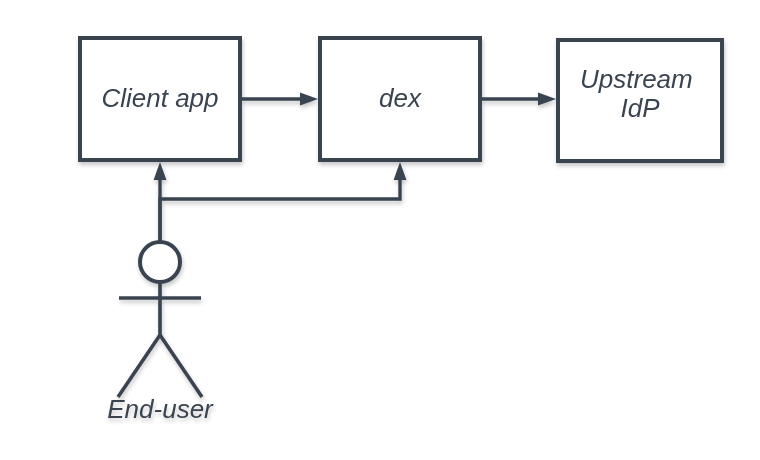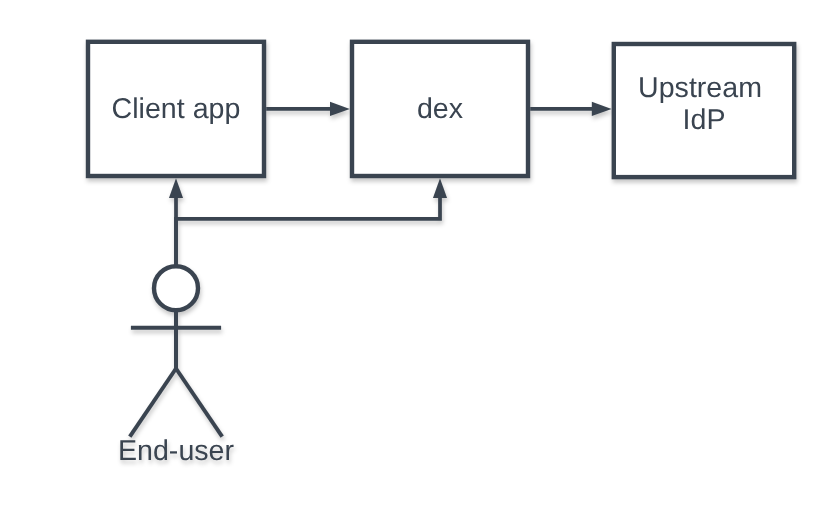--- a/index.html
+++ b/index.html
@@ -4,21 +4,21 @@
 <style>
   html, body {
     margin: 0;
     padding: 0;
     background: #ffffff;
     width: 760px;
     height: 460px;
     overflow: hidden;
     font-family: "Liberation Sans", sans-serif;
   }
-  .canvas { width: 760px; height: 336px; }
+  .canvas { width: 760px; height: 336px; font-style: italic; }
   svg { display: block; }
   .shadowed { filter: drop-shadow(1px 3px 2px rgba(0,0,0,0.22)); }
   .node-box {
     fill: #ffffff;
     stroke: #3a4450;
     stroke-width: 4;
   }
   .node-label {
     fill: #3a4450;
     font-family: "Liberation Sans", sans-serif;

